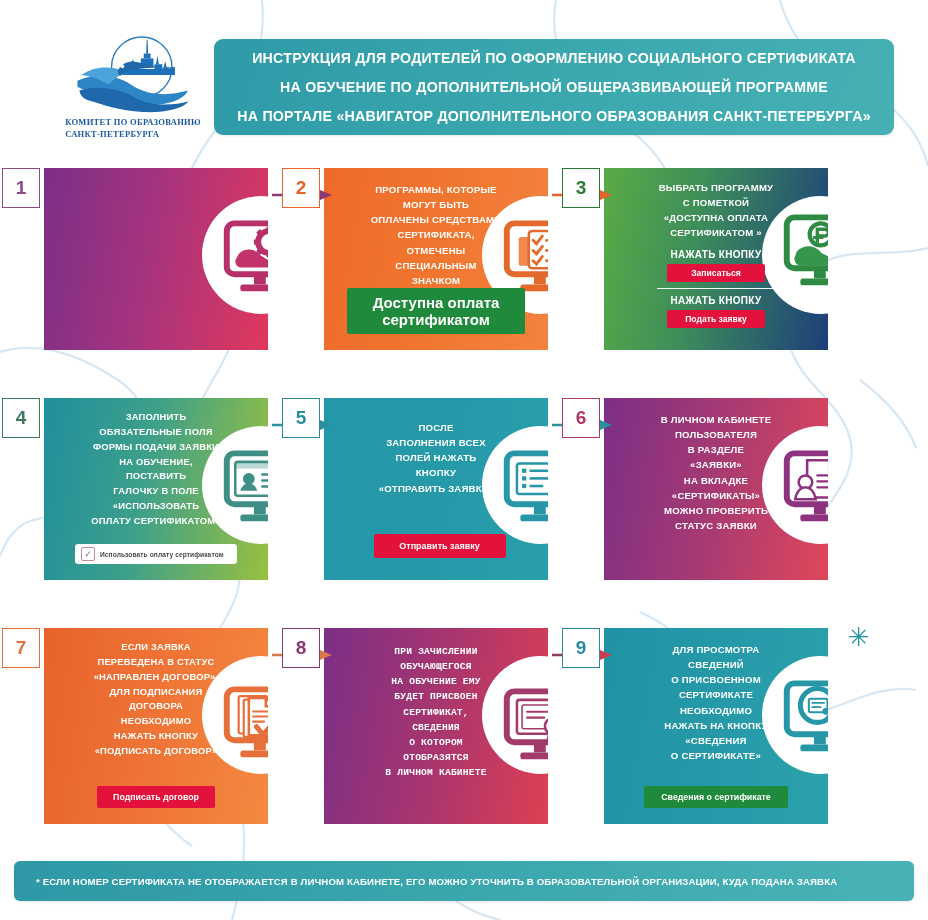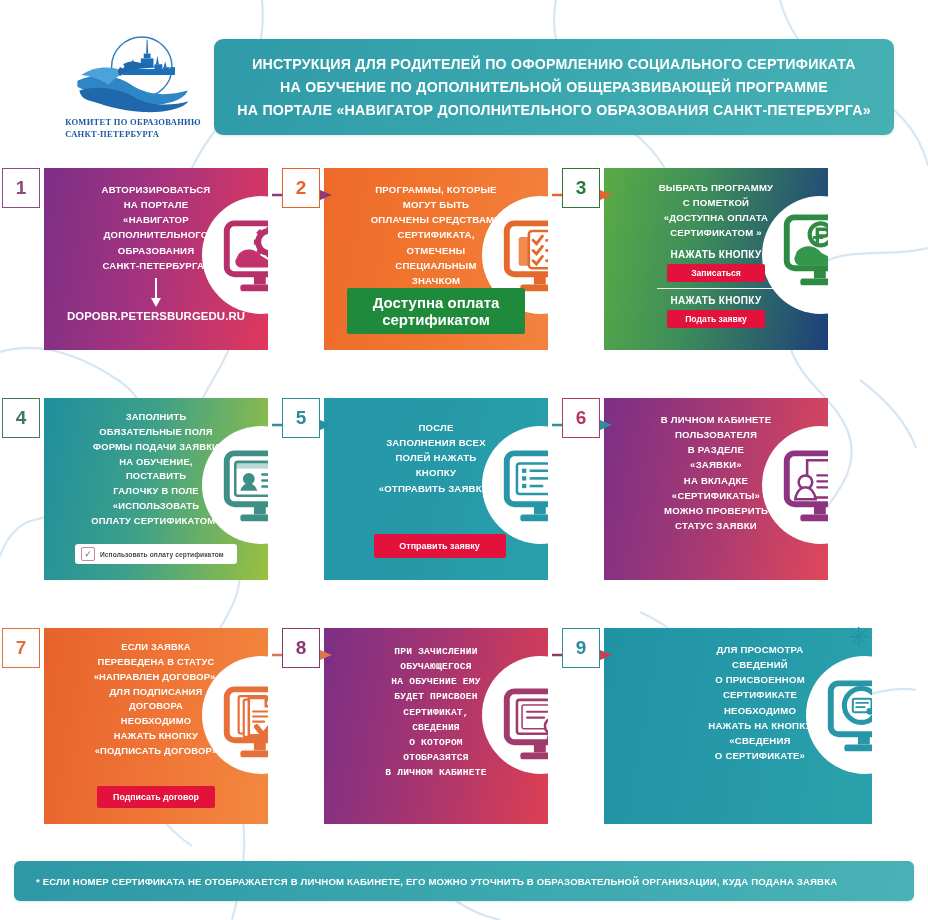--- a/index.html
+++ b/index.html
@@ -19,21 +19,21 @@
           display:flex;align-items:center;}
   .logo{width:150px;min-width:150px;margin-left:58px;display:flex;flex-direction:column;
         align-items:center;justify-content:center;}
   .logo-mark{width:118px;height:80px;}
   .logo-text{margin-top:3px;color:#1c5aa0;
              font-family:"Liberation Serif","DejaVu Serif",serif;
              font-weight:bold;font-size:8.5px;letter-spacing:.3px;line-height:1.35;}
   .title-box{margin-left:6px;width:680px;height:96px;border-radius:9px;
              background:linear-gradient(110deg,#2f9aa8 0%,#39a6ae 45%,#46b0b4 100%);
              display:flex;flex-direction:column;align-items:center;justify-content:center;
-             box-shadow:0 1px 3px rgba(0,0,0,.10);}
+             box-shadow:0 1px 3px rgba(0,0,0,.10);gap:6px;}
   .title-line{color:#ffffff;font-weight:bold;font-size:14.2px;letter-spacing:.25px;
               line-height:1.62;white-space:nowrap;}
 
   
   .rows{position:absolute;left:0;top:162px;width:928px;z-index:2;}
   .row{position:relative;display:flex;align-items:flex-start;height:230px;}
   .row.r3{height:232px;}
   .cell{position:relative;width:280px;height:100%;}
 
   .badge{position:absolute;left:2px;top:6px;width:36px;height:38px;background:#fff;
@@ -165,33 +165,20 @@
   <div class="rows">
 
     <div class="row r1">
 
       <div class="cell">
         <div class="badge" style="border-color: rgb(142, 74, 135); color: rgb(142, 74, 135);">
           <span>1</span>
         </div>
         <div class="card" style="background: linear-gradient(100deg, rgb(123, 47, 134) 0%, rgb(164, 51, 127) 45%, rgb(224, 56, 92) 100%);">
           <div class="blob"></div>
-          <div class="card-body">
-            <div class="card-text">АВТОРИЗИРОВАТЬСЯ
-НА ПОРТАЛЕ
-«НАВИГАТОР
-ДОПОЛНИТЕЛЬНОГО
-ОБРАЗОВАНИЯ
-САНКТ-ПЕТЕРБУРГА»</div>
-            <svg class="arrow-down" width="16" height="30" viewBox="0 0 16 30">
-              <line x1="8" y1="0" x2="8" y2="22" stroke="#fff" stroke-width="2"></line>
-              <polygon points="8,29 3,20 13,20" fill="#fff"></polygon>
-            </svg>
-            <div class="url">DOPOBR.PETERSBURGEDU.RU</div>
-          </div>
           <div class="icon-wrap">
             <svg viewBox="0 0 100 92" width="86" height="78">
               <rect x="12" y="4" width="80" height="60" rx="9" fill="none" stroke="#b8306a" stroke-width="7"></rect>
               <rect x="44" y="64" width="14" height="12" fill="#b8306a"></rect>
               <rect x="28" y="76" width="46" height="8" rx="3" fill="#b8306a"></rect>
               <path d="M26 40 c8-8 20-6 26 2 l10 6 c4 2 4 8-2 8 H30 c-6 0-8-4-8-8 z" fill="#c2336b"></path>
               <circle cx="62" cy="26" r="13" fill="none" stroke="#b8306a" stroke-width="7"></circle>
               <g fill="#b8306a">
                 <rect x="59" y="8" width="6" height="7"></rect>
                   <rect x="59" y="37" width="6" height="7"></rect>
@@ -495,32 +482,35 @@
         <svg class="connector" style="left:272px;" width="62" height="22" viewBox="0 0 62 22">
           <line x1="0" y1="11" x2="50" y2="11" stroke="#8e3a63" stroke-width="2.4"></line>
           <polygon points="60,11 48,6 48,16" fill="#cc3d52"></polygon>
         </svg>
       </div>
 
       <div class="cell">
         <div class="badge" style="border-color: rgb(43, 140, 160); color: rgb(43, 140, 160);">
           <span>9</span>
         </div>
-        <div class="card tall" style="background: linear-gradient(100deg, rgb(31, 147, 164) 0%, rgb(38, 153, 169) 50%, rgb(43, 162, 171) 100%); padding-left: 44px;">
+        <div class="card tall" style="background: linear-gradient(100deg, rgb(31, 147, 164) 0%, rgb(38, 153, 169) 50%, rgb(43, 162, 171) 100%);">
           <div class="blob"></div>
           <div class="card-body" style="padding-top:14px;">
             <div class="card-text">ДЛЯ ПРОСМОТРА
 СВЕДЕНИЙ
 О ПРИСВОЕННОМ
 СЕРТИФИКАТЕ
 НЕОБХОДИМО
 НАЖАТЬ НА КНОПКУ
 «СВЕДЕНИЯ
 О СЕРТИФИКАТЕ»</div>
           </div>
+          <div class="btn-wrap" style="position:absolute;left:0;right:0;bottom:16px;">
+            <div class="btn green" style="width:144px;padding:6px 0;font-size:8.8px;">Сведения о сертификате</div>
+          </div>
           <div class="icon-wrap" style="top:52px;">
             <svg viewBox="0 0 100 92" width="86" height="78">
               <rect x="12" y="4" width="80" height="60" rx="9" fill="none" stroke="#2797a8" stroke-width="7"></rect>
               <rect x="44" y="64" width="14" height="12" fill="#2797a8"></rect>
               <rect x="28" y="76" width="46" height="8" rx="3" fill="#2797a8"></rect>
               <circle cx="48" cy="30" r="20" fill="none" stroke="#2797a8" stroke-width="6"></circle>
               <rect x="38" y="22" width="22" height="16" rx="2" fill="#fff" stroke="#2797a8" stroke-width="2.4"></rect>
               <g stroke="#2797a8" stroke-width="2" stroke-linecap="round">
                 <line x1="42" y1="27" x2="56" y2="27"></line>
                   <line x1="42" y1="32" x2="52" y2="32"></line>

